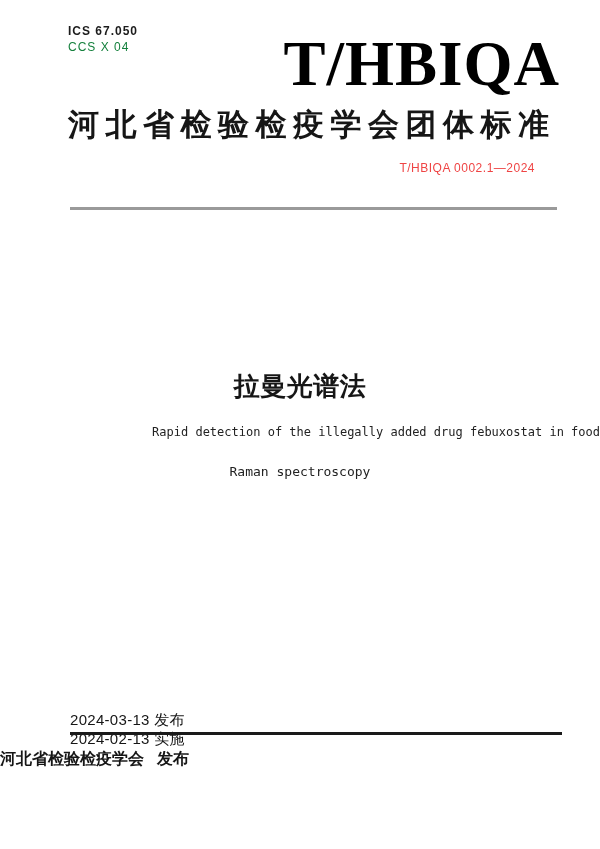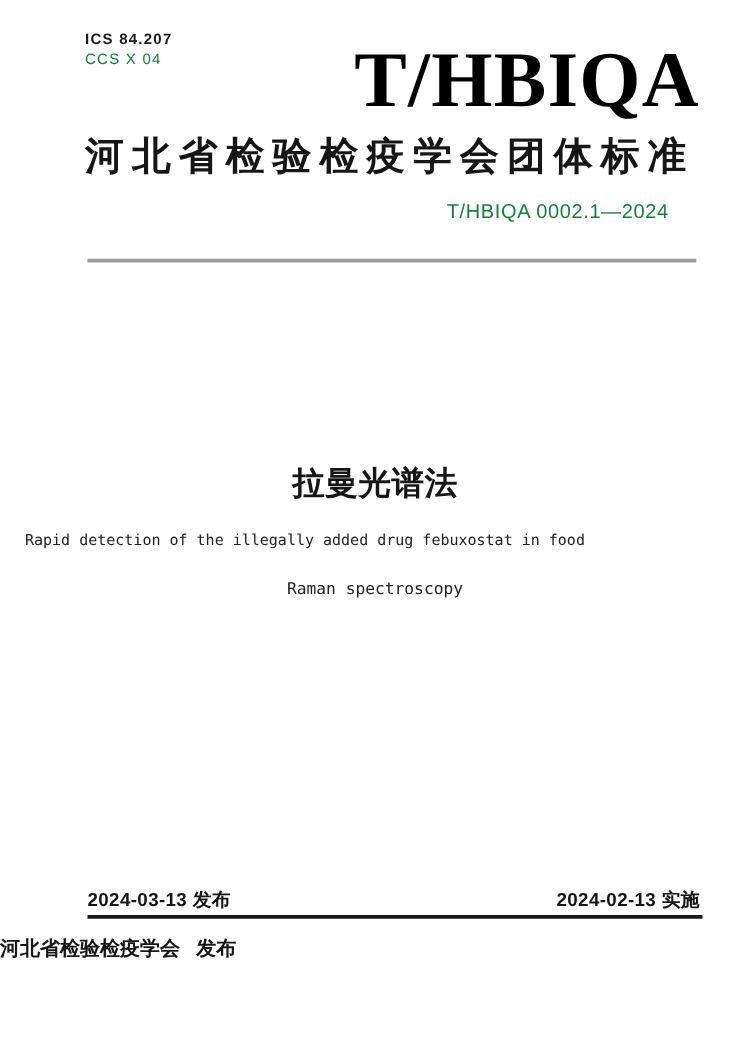--- a/index.html
+++ b/index.html
@@ -58,24 +58,24 @@
     font-weight: 700;
     letter-spacing: 6.5px;
     white-space: nowrap;
     color: #161616;
   }
   
   .std-number {
     position: absolute;
     right: 65px;
     top: 161px;
-    font-size: 16px;
+    font-size: 12px;
     font-weight: 500;
     letter-spacing: 0.5px;
-    color: #15803d;
+    color: #ef4444;
     white-space: nowrap;
   }
   .rule-top {
     position: absolute;
     left: 70px;
     top: 207px;
     width: 487px;
     height: 3px;
     background: #9a9a9a;
   }
@@ -101,27 +101,26 @@
     font-weight: 700;
     letter-spacing: 0.5px;
     color: #161616;
     white-space: nowrap;
   }
   .title-en-1 {
     position: absolute;
     left: 0;
     right: 0;
     top: 425px;
-    text-align: left;
+    text-align: right;
     font-family: "DejaVu Sans Mono", monospace;
     font-size: 12px;
     font-weight: 500;
     color: #222222;
     white-space: nowrap;
-    padding-left: 20px;
   }
   .title-en-2 {
     position: absolute;
     left: 0;
     right: 0;
     top: 464px;
     text-align: center;
     font-family: "DejaVu Sans Mono", monospace;
     font-size: 13px;
     font-weight: 500;
@@ -129,23 +128,24 @@
     white-space: nowrap;
   }
   .dates-row {
     position: absolute;
     left: 70px;
     right: 40px;
     top: 711px;
     display: flex;
     justify-content: space-between;
     font-size: 15px;
-    font-weight: 700;
+    font-weight: 400;
     letter-spacing: 0.3px;
     color: #161616;
+    flex-direction: column;
   }
   .rule-bottom {
     position: absolute;
     left: 70px;
     top: 732px;
     width: 492px;
     height: 2.5px;
     background: #1a1a1a;
   }
   .publisher-row {
@@ -162,21 +162,21 @@
   .publisher-row .gap {
     display: inline-block;
     width: 13px;
   }
 </style>
 </head>
 <body>
 
 <div class="page">
 
-  <div class="ics">ICS 84.207</div>
+  <div class="ics">ICS 67.050</div>
 
   <div class="ccs">CCS X 04</div>
 
   <div class="brand">T/HBIQA</div>
 
   <div class="assoc">河北省检验检疫学会团体标准</div>
 
   <div class="std-number">T/HBIQA 0002.1—2024</div>
 
   <div class="rule-top"></div>

